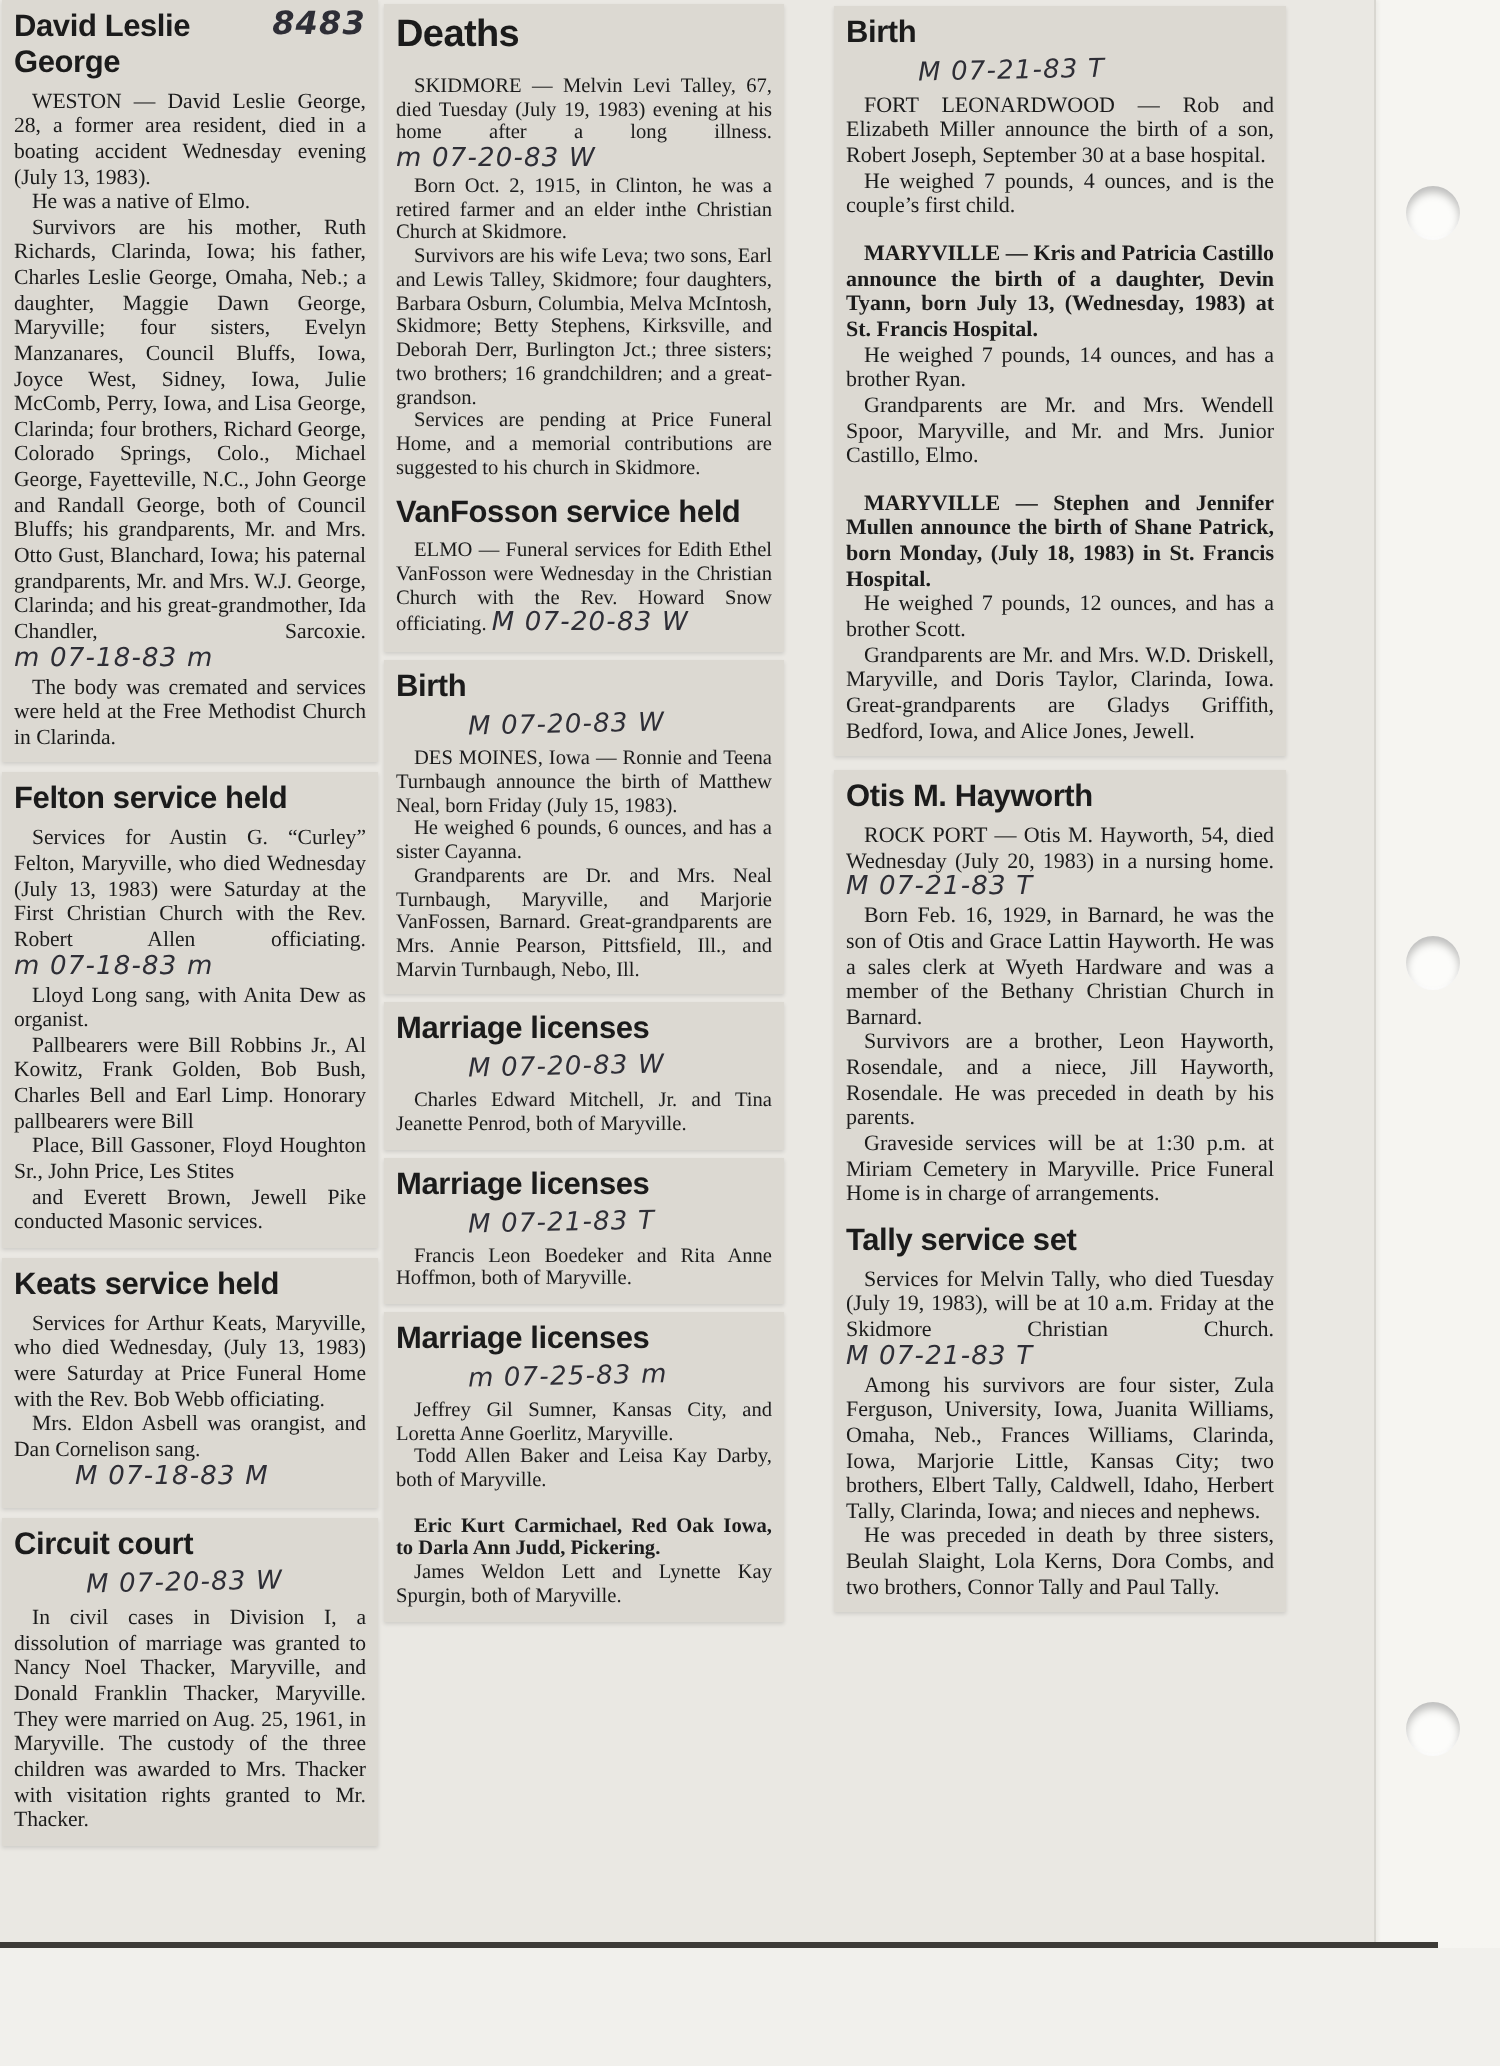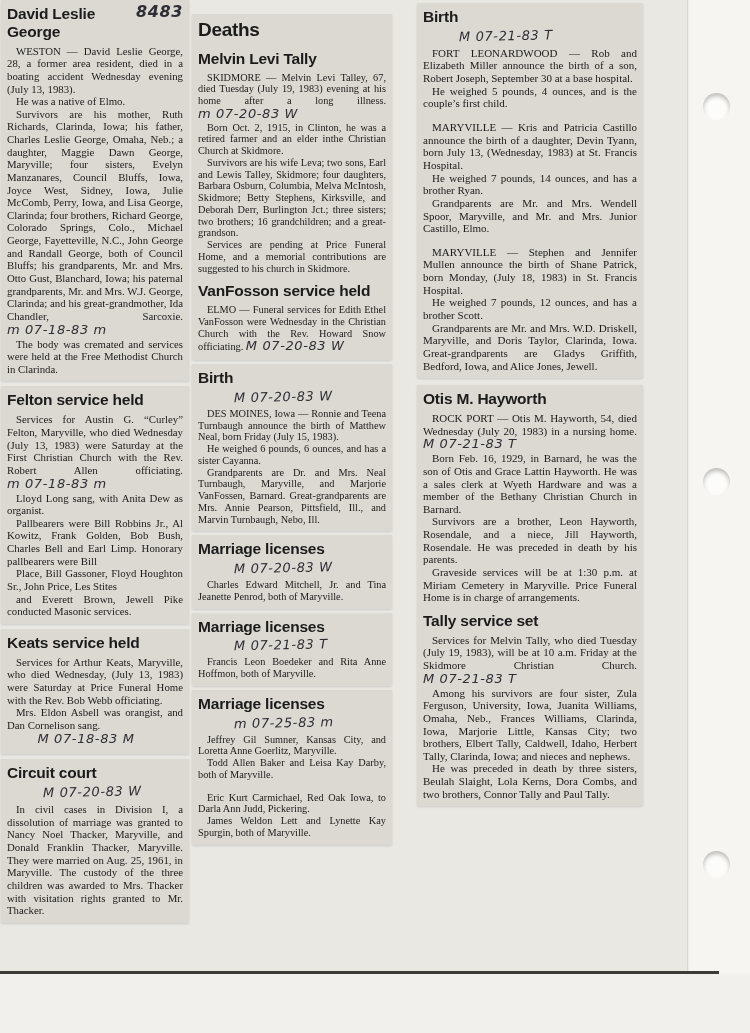--- a/index.html
+++ b/index.html
@@ -23,21 +23,21 @@
     position:absolute;left:0;top:0;width:687px;height:972px;
     background:#eae8e3;border-right:1px solid #d9d7d1;
     box-shadow:1px 0 2px rgba(0,0,0,.05);
     overflow:hidden;
   }
   .bottom-edge{position:absolute;left:0;top:971px;width:719px;height:3px;background:#3d3b37;}
   .below-area{position:absolute;left:0;top:974px;width:750px;height:59px;background:#f1f0ec;}
 
   .col{position:absolute;display:flex;flex-direction:column;}
   .col-left {left:1px;  top:0;  width:188px;gap:5px;}
-  .col-mid  {left:192px;top:14px;width:200px;gap:4px;}
+  .col-mid  {left:192px;top:2px;width:200px;gap:4px;}
   .col-right{left:417px;top:3px;width:226px;gap:7px;}
 
   .clipping{
     background:#dcd9d2;color:#1b1b1b;
     padding:4px 6px 6px;
     box-shadow:0 1px 2px rgba(0,0,0,.12);
   }
   .np-header{
     font-family:"Liberation Sans",sans-serif;font-weight:700;
     font-size:19px;line-height:1.1;letter-spacing:-.3px;
@@ -48,21 +48,21 @@
     font-size:15.5px;line-height:1.15;letter-spacing:-.2px;
     margin:8px 0 4px;
   }
   .np-heading:first-child{margin-top:1px;}
   .np-p{
     margin:0;text-align:justify;text-indent:9px;
     font-size:10.8px;line-height:1.17;
   }
   .col-mid .np-p{font-size:10.3px;line-height:1.14;}
   .col-right .np-p{font-size:11px;line-height:1.15;}
-  .np-p.gap{margin-top:11px;}
+  .np-p.gap{margin-top:11px;font-weight:bold;}
 
   .hw{
     font-family:"DejaVu Sans",sans-serif;font-style:italic;
     font-size:13px;color:#2e2e36;letter-spacing:.6px;white-space:nowrap;
   }
   .hw-line{display:block;margin:0 0 2px;transform:rotate(-1.2deg);transform-origin:left center;}
   .align-indent{padding-left:36px;}
   .align-center{text-align:center;transform:none;padding-right:18px;}
   .heading-hw{float:right;font-size:16px;line-height:1;margin:-1px 0 0 20px;}
 </style>
@@ -100,21 +100,20 @@
       </div>
     <div class="clipping">
         <div class="np-heading"><span>Circuit court</span></div>
         <div class="hw hw-line align-indent">M 07-20-83 W</div>
         <p class="np-p">In civil cases in Division I, a dissolution of marriage was granted to Nancy Noel Thacker, Maryville, and Donald Franklin Thacker, Maryville. They were married on Aug. 25, 1961, in Maryville. The custody of the three children was awarded to Mrs. Thacker with visitation rights granted to Mr. Thacker.</p>
       </div>
   </div>
   <div class="col col-mid">
     <div class="clipping">
         <div class="np-header">Deaths</div>
-        <div class="np-heading"><span>Melvin Levi Tally</span></div>
         <p class="np-p">SKIDMORE — Melvin Levi Talley, 67, died Tuesday (July 19, 1983) evening at his home after a long illness. <span class="hw">m 07-20-83 W</span></p>
         <p class="np-p">Born Oct. 2, 1915, in Clinton, he was a retired farmer and an elder inthe Christian Church at Skidmore.</p>
         <p class="np-p">Survivors are his wife Leva; two sons, Earl and Lewis Talley, Skidmore; four daughters, Barbara Osburn, Columbia, Melva McIntosh, Skidmore; Betty Stephens, Kirksville, and Deborah Derr, Burlington Jct.; three sisters; two brothers; 16 grandchildren; and a great-grandson.</p>
         <p class="np-p">Services are pending at Price Funeral Home, and a memorial contributions are suggested to his church in Skidmore.</p>
         <div class="np-heading"><span>VanFosson service held</span></div>
         <p class="np-p">ELMO — Funeral services for Edith Ethel VanFosson were Wednesday in the Christian Church with the Rev. Howard Snow officiating. <span class="hw">M 07-20-83 W</span></p>
       </div>
     <div class="clipping">
         <div class="np-heading"><span>Birth</span></div>
         <div class="hw hw-line align-indent">M 07-20-83 W</div>
@@ -139,21 +138,21 @@
         <p class="np-p">Todd Allen Baker and Leisa Kay Darby, both of Maryville.</p>
         <p class="np-p gap">Eric Kurt Carmichael, Red Oak Iowa, to Darla Ann Judd, Pickering.</p>
         <p class="np-p">James Weldon Lett and Lynette Kay Spurgin, both of Maryville.</p>
       </div>
   </div>
   <div class="col col-right">
     <div class="clipping">
         <div class="np-heading"><span>Birth</span></div>
         <div class="hw hw-line align-indent">M 07-21-83 T</div>
         <p class="np-p">FORT LEONARDWOOD — Rob and Elizabeth Miller announce the birth of a son, Robert Joseph, September 30 at a base hospital.</p>
-        <p class="np-p">He weighed 5 pounds, 4 ounces, and is the couple’s first child.</p>
+        <p class="np-p">He weighed 7 pounds, 4 ounces, and is the couple’s first child.</p>
         <p class="np-p gap">MARYVILLE — Kris and Patricia Castillo announce the birth of a daughter, Devin Tyann, born July 13, (Wednesday, 1983) at St. Francis Hospital.</p>
         <p class="np-p">He weighed 7 pounds, 14 ounces, and has a brother Ryan.</p>
         <p class="np-p">Grandparents are Mr. and Mrs. Wendell Spoor, Maryville, and Mr. and Mrs. Junior Castillo, Elmo.</p>
         <p class="np-p gap">MARYVILLE — Stephen and Jennifer Mullen announce the birth of Shane Patrick, born Monday, (July 18, 1983) in St. Francis Hospital.</p>
         <p class="np-p">He weighed 7 pounds, 12 ounces, and has a brother Scott.</p>
         <p class="np-p">Grandparents are Mr. and Mrs. W.D. Driskell, Maryville, and Doris Taylor, Clarinda, Iowa. Great-grandparents are Gladys Griffith, Bedford, Iowa, and Alice Jones, Jewell.</p>
       </div>
     <div class="clipping">
         <div class="np-heading"><span>Otis M. Hayworth</span></div>
         <p class="np-p">ROCK PORT — Otis M. Hayworth, 54, died Wednesday (July 20, 1983) in a nursing home. <span class="hw">M 07-21-83 T</span></p>

